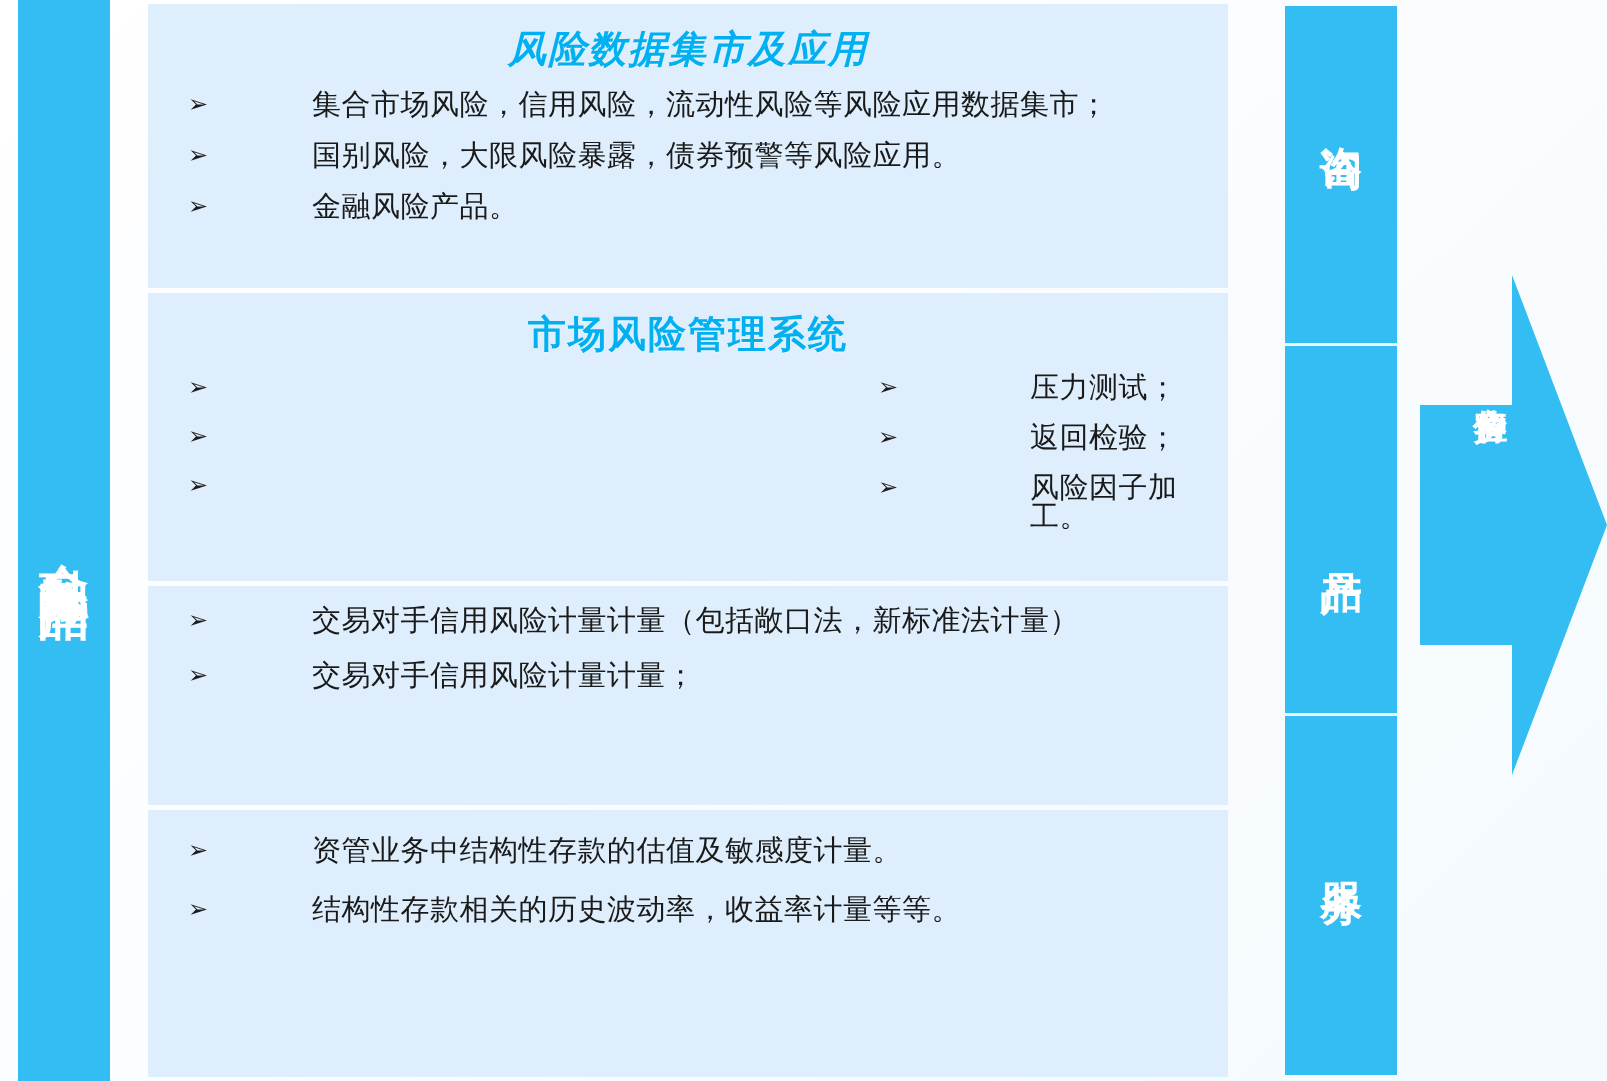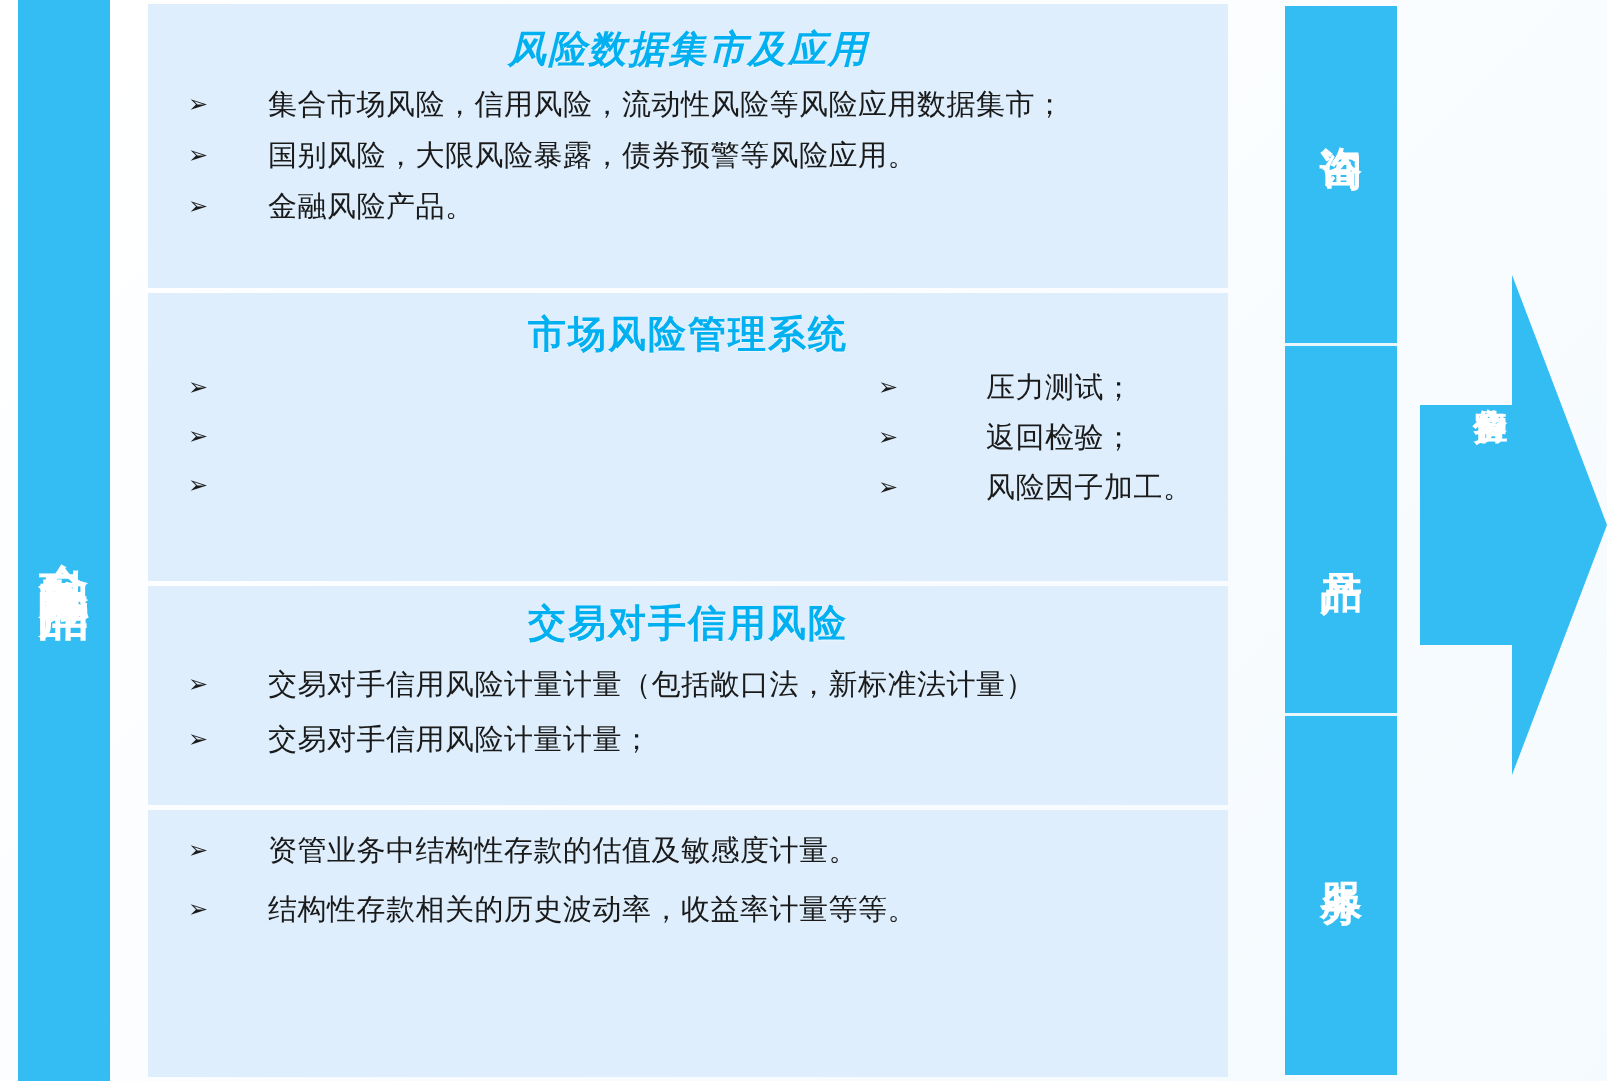--- a/index.html
+++ b/index.html
@@ -106,20 +106,21 @@
     color: #1b1b1b;
     line-height: 1.18;
     text-align: left;
     padding-left: 12px;
     box-sizing: border-box;
   }
   .bullet-col.second .bullet-marker { width: 120px; }
   .bullet-text {
     flex: 1 1 auto;
     letter-spacing: 0.5px;
+    margin-left: 44px;
   }
 
   
   #stage-column {
     position: absolute;
     left: 1285px;
     top: 6px;
     width: 112px;
     height: 1069px;
     display: flex;
@@ -231,21 +232,20 @@
         </div>
         <div class="bullet">
           <span class="bullet-marker">➢</span>
           <span class="bullet-text">风险因子加工。</span>
         </div>
       </div>
     </div>
   </div>
 
   <div class="panel s3">
-    <div class="panel-title">交易对手信用风险</div>
     <div class="bullet-cols">
       <div class="bullet-col">
         <div class="bullet">
           <span class="bullet-marker">➢</span>
           <span class="bullet-text">交易对手信用风险计量计量（包括敞口法，新标准法计量）</span>
         </div>
         <div class="bullet">
           <span class="bullet-marker">➢</span>
           <span class="bullet-text">交易对手信用风险计量计量；</span>
         </div>

